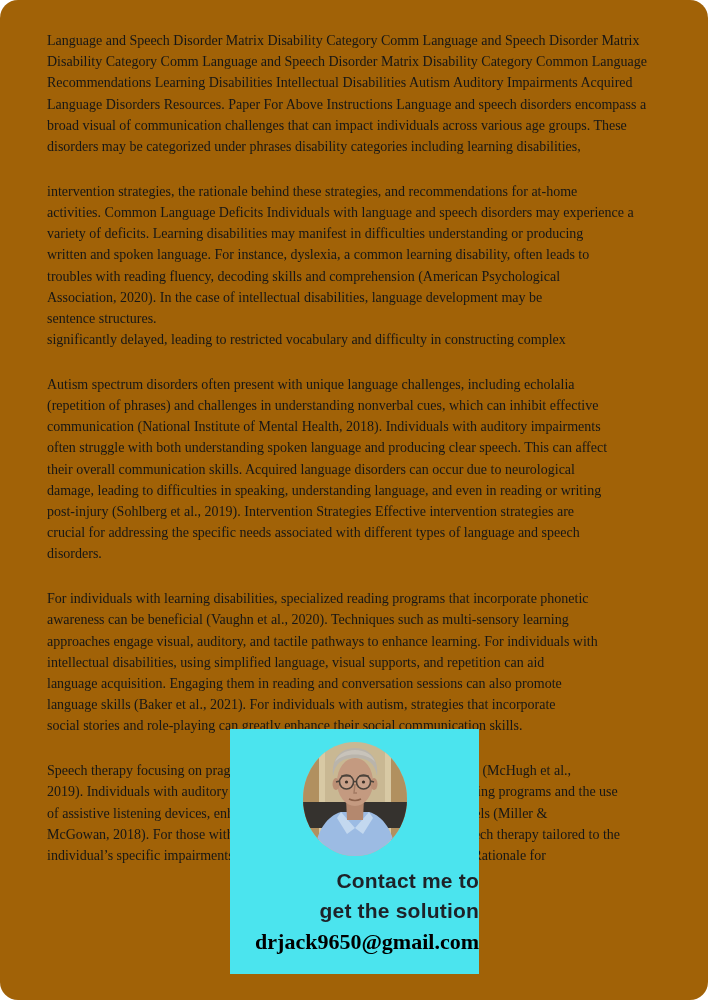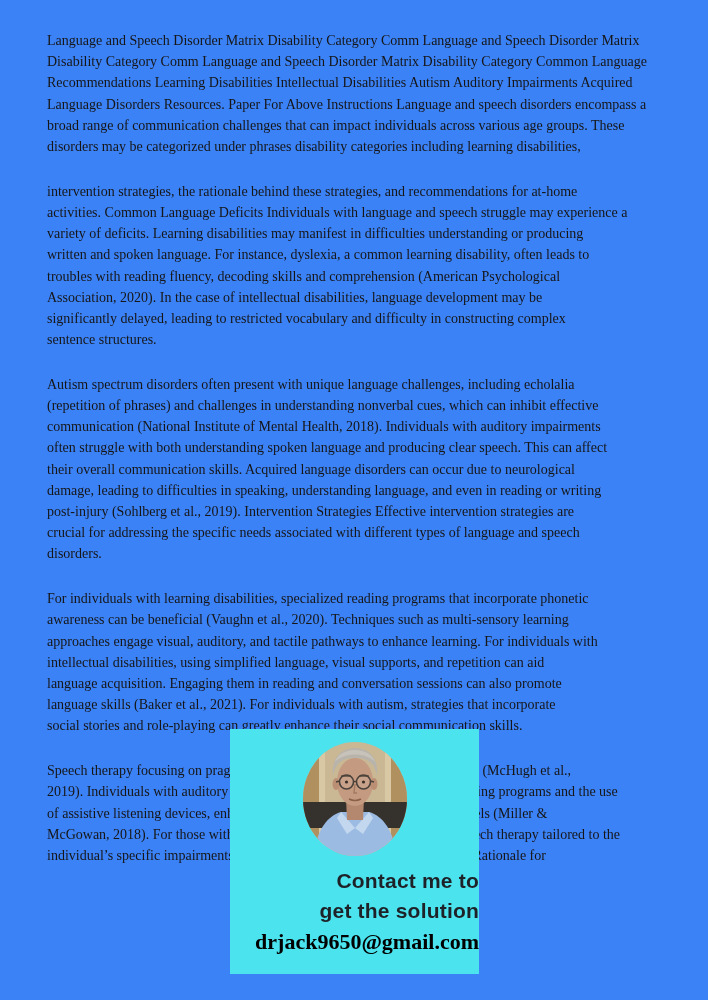--- a/index.html
+++ b/index.html
@@ -1,23 +1,24 @@
 <!DOCTYPE html>
 <html><head>
 <meta charset="utf-8">
 <style>
   * { margin: 0; padding: 0; box-sizing: border-box; }
   html, body { background: #ffffff; }
   .page {
     position: relative;
     width: 708px;
     height: 1000px;
-    background: #3b82f6;
+    background: #a16207;
     overflow: hidden;
     font-family: "Liberation Serif", serif;
+    border-radius: 18px;
   }
   .doc {
     position: absolute;
     top: 30px;
     left: 47px;
     right: 40px;
     color: #161616;
     font-size: 14px;
     line-height: 21.2px;
   }
@@ -67,32 +68,32 @@
 <body>
 
 <div class="page">
 
   <div class="doc">
     <div class="para">
         <div class="line">Language and Speech Disorder Matrix Disability Category Comm Language and Speech Disorder Matrix</div>
         <div class="line">Disability Category Comm Language and Speech Disorder Matrix Disability Category Common Language</div>
         <div class="line">Recommendations Learning Disabilities Intellectual Disabilities Autism Auditory Impairments Acquired</div>
         <div class="line">Language Disorders Resources. Paper For Above Instructions Language and speech disorders encompass a</div>
-        <div class="line">broad range of communication challenges that can impact individuals across various age groups. These</div>
+        <div class="line">broad visual of communication challenges that can impact individuals across various age groups. These</div>
         <div class="line">disorders may be categorized under phrases disability categories including learning disabilities,</div>
       </div>
     <div class="para">
         <div class="line">intervention strategies, the rationale behind these strategies, and recommendations for at-home</div>
-        <div class="line">activities. Common Language Deficits Individuals with language and speech struggle may experience a</div>
+        <div class="line">activities. Common Language Deficits Individuals with language and speech disorders may experience a</div>
         <div class="line">variety of deficits. Learning disabilities may manifest in difficulties understanding or producing</div>
         <div class="line">written and spoken language. For instance, dyslexia, a common learning disability, often leads to</div>
         <div class="line">troubles with reading fluency, decoding skills and comprehension (American Psychological</div>
         <div class="line">Association, 2020). In the case of intellectual disabilities, language development may be</div>
+        <div class="line">sentence structures.</div>
         <div class="line">significantly delayed, leading to restricted vocabulary and difficulty in constructing complex</div>
-        <div class="line">sentence structures.</div>
       </div>
     <div class="para">
         <div class="line">Autism spectrum disorders often present with unique language challenges, including echolalia</div>
         <div class="line">(repetition of phrases) and challenges in understanding nonverbal cues, which can inhibit effective</div>
         <div class="line">communication (National Institute of Mental Health, 2018). Individuals with auditory impairments</div>
         <div class="line">often struggle with both understanding spoken language and producing clear speech. This can affect</div>
         <div class="line">their overall communication skills. Acquired language disorders can occur due to neurological</div>
         <div class="line">damage, leading to difficulties in speaking, understanding language, and even in reading or writing</div>
         <div class="line">post-injury (Sohlberg et al., 2019). Intervention Strategies Effective intervention strategies are</div>
         <div class="line">crucial for addressing the specific needs associated with different types of language and speech</div>

